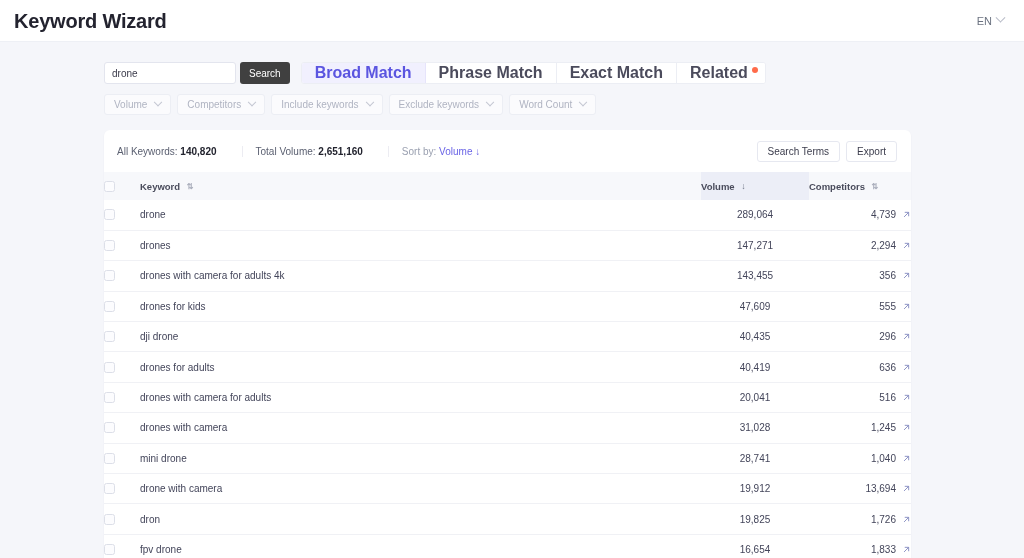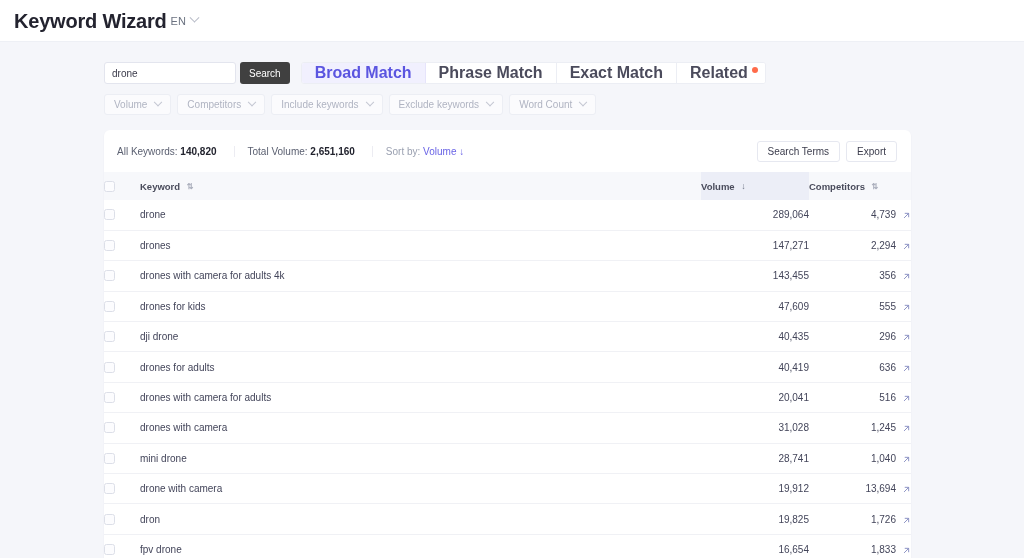--- a/index.html
+++ b/index.html
@@ -16,20 +16,21 @@
     color: #2b2b3d;
     -webkit-font-smoothing: antialiased;
   }
 
   
   .topbar {
     height: 42px;
     background: #ffffff;
     display: flex;
     align-items: center;
+    justify-content: space-between;
     padding: 0 16px 0 12px;
     border-bottom: 1px solid #eef0f5;
   }
   .app-title {
     font-size: 20px;
     font-weight: bold;
     letter-spacing: -0.2px;
     color: #23232f;
     line-height: 1;
     padding-left: 2px;
@@ -166,21 +167,21 @@
     display: flex;
     align-items: center;
     justify-content: space-between;
     padding: 11px 14px 10px 13px;
   }
   .summary {
     display: flex;
     align-items: center;
     font-size: 10px;
     color: #5a5f70;
-    gap: 4px;
+    gap: 12px;
   }
   .summary-item { padding-right: 13px; }
   .summary-item + .summary-item {
     padding-left: 13px;
     border-left: 1px solid #ececf2;
   }
   .summary-item b { color: #22232e; font-weight: bold; }
   .sort-label { color: #9aa0b0; }
   .sort-value {
     color: #6a64e6;
@@ -210,21 +211,21 @@
     font-size: 9.5px;
     font-weight: bold;
     color: #4a4c5c;
     text-align: left;
     padding: 8px 0;
     height: 28px;
     white-space: nowrap;
   }
   th.col-check, td.col-check { width: 36px; padding-left: 14px; }
   th.col-kw,    td.col-kw    { width: 561px; padding-left: 9px; }
-  th.col-vol,   td.col-vol   { width: 108px; text-align: right; padding-right: 12px; }
+  th.col-vol,   td.col-vol   { width: 108px; text-align: center; padding-right: 12px; }
   th.col-comp,  td.col-comp  { width: 102px; text-align: right; padding-right: 13px; }
   th.col-vol { background: #eceef7; }
   .sort-ic {
     display: inline-block;
     margin-left: 4px;
     font-size: 8px;
     color: #a9adbb;
     letter-spacing: -1px;
     vertical-align: 1px;
   }
@@ -242,21 +243,21 @@
   .cbox {
     width: 11px; height: 11px;
     border: 1px solid #dcdfe8;
     border-radius: 2.5px;
     background: #fcfcfe;
     display: block;
     cursor: pointer;
   }
   .comp-wrap {
     display: inline-flex;
-    align-items: flex-end;
+    align-items: center;
     gap: 6px;
     justify-content: flex-end;
   }
   .ext-ic {
     width: 9px; height: 9px;
     display: inline-block;
     color: #8d93c4;
     flex: none;
   }
   .ext-ic svg { display: block; }

